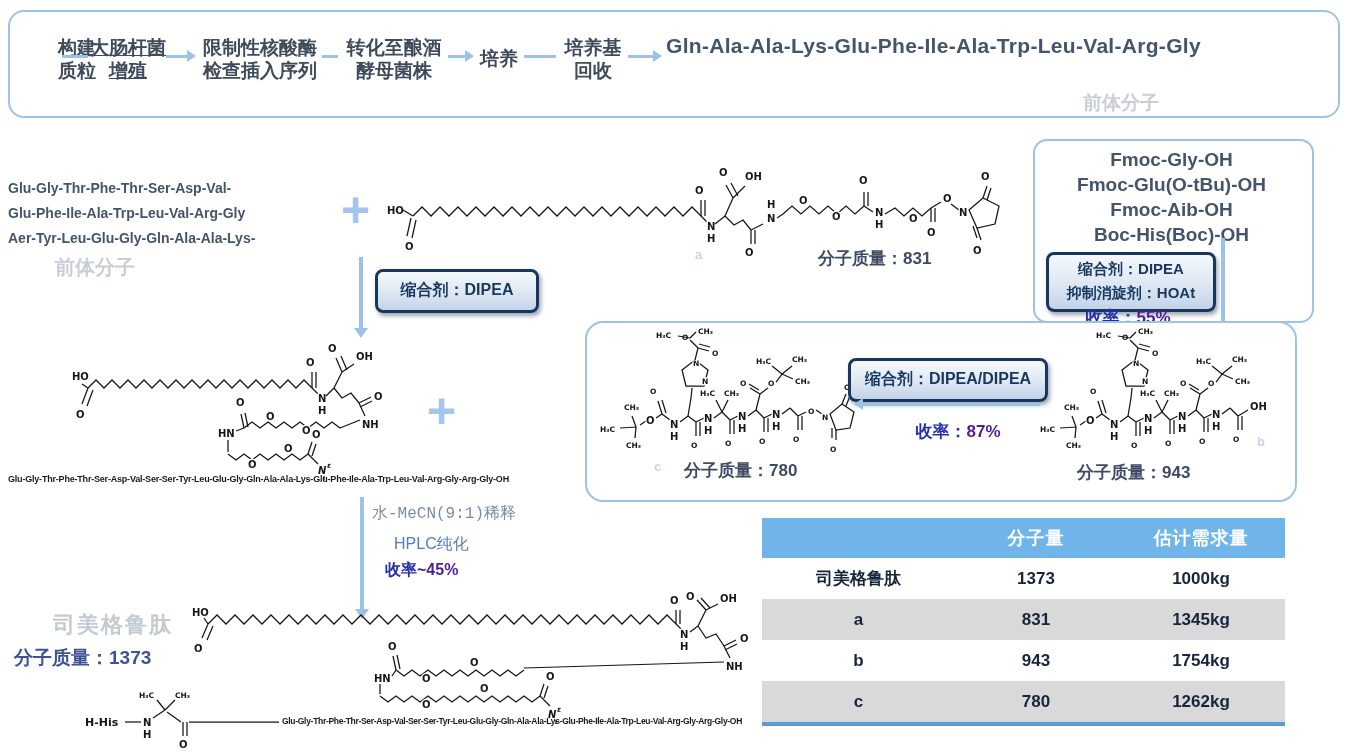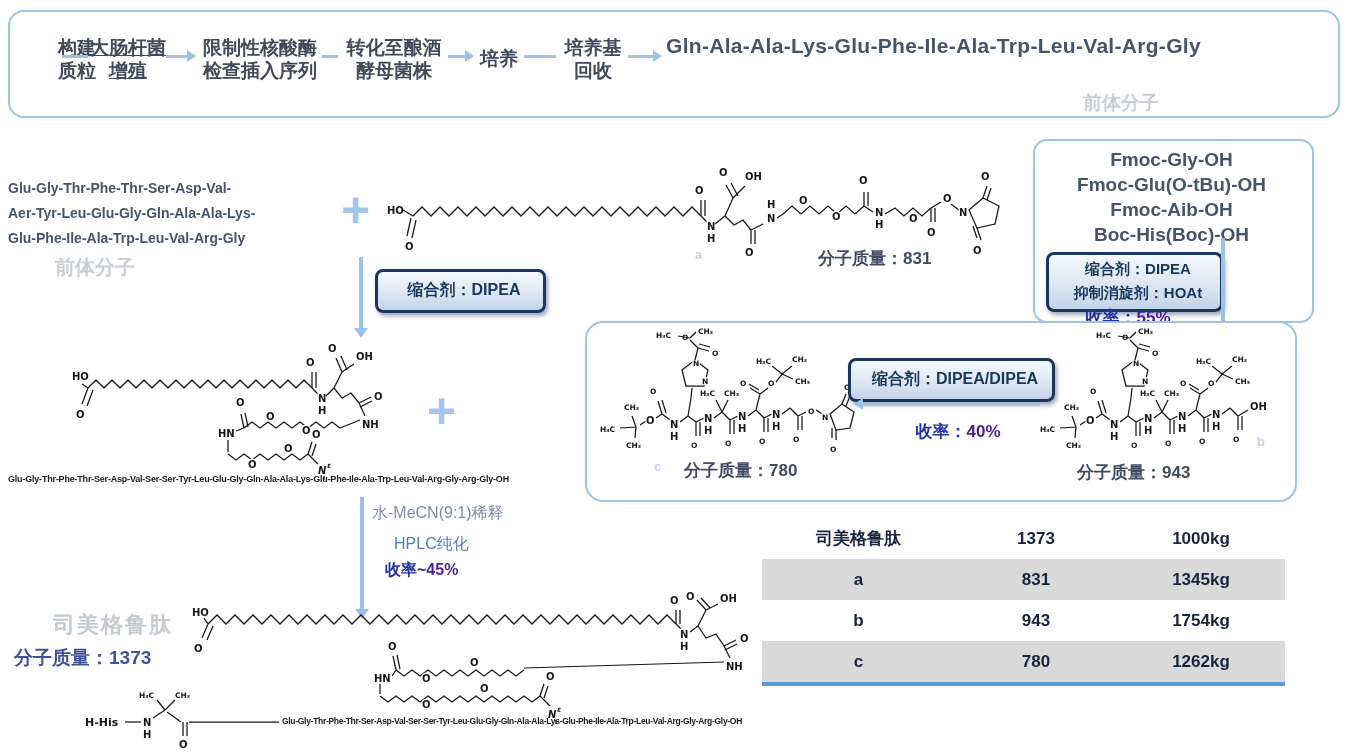--- a/index.html
+++ b/index.html
@@ -20,21 +20,21 @@
   .top-peptide{position:absolute;font-size:21px;font-weight:700;color:#44546A;line-height:27px;letter-spacing:.3px;white-space:nowrap;}
   .gray-cap{position:absolute;color:#C9CED6;font-weight:600;}
   
   .pre-seq{position:absolute;font-size:14px;font-weight:700;color:#44546A;line-height:25px;white-space:nowrap;}
   .plus{position:absolute;font-size:50px;font-weight:700;color:#A5C6EC;line-height:40px;}
   .mw{position:absolute;font-size:17px;font-weight:700;color:#3F4A63;white-space:nowrap;}
   .tag{position:absolute;font-size:13px;color:#C7D4E9;font-weight:600;}
   .fmoc{position:absolute;font-size:19px;font-weight:600;color:#44546A;text-align:center;line-height:25px;white-space:nowrap;}
   .rxbox{position:absolute;border:3px solid #17375E;border-radius:8px;text-align:center;
          background:linear-gradient(180deg,#f4f8fc 0%,#dde7f3 55%,#c3d3e8 100%);
-         color:#17375E;font-weight:700;box-shadow:2px 3px 4px rgba(40,60,90,.45);padding-left:7px;}
+         color:#17375E;font-weight:700;box-shadow:2px 3px 4px rgba(40,60,90,.45);}
   .yield{position:absolute;font-size:17px;font-weight:700;white-space:nowrap;text-align:center;}
   .yield .lab{color:#2430A6;} .yield .val{color:#4c1d95;}
   .proc1{position:absolute;font-size:16px;color:#7B8CA8;white-space:nowrap;}
   .proc2{position:absolute;font-size:16px;color:#4F7DBF;white-space:nowrap;}
   .seq-small{position:absolute;font-size:9px;font-weight:700;color:#1a1a1a;letter-spacing:-0.2px;white-space:nowrap;}
   .seq-small2{position:absolute;font-size:8.5px;font-weight:700;color:#1a1a1a;letter-spacing:-0.3px;white-space:nowrap;}
   .prod-name{position:absolute;font-size:22px;font-weight:700;color:#C4CAD2;letter-spacing:2px;}
   .prod-mw{position:absolute;font-size:19px;font-weight:700;color:#3D5396;white-space:nowrap;}
   
   .tbl{position:absolute;left:762px;top:518px;width:523px;border-bottom:4px solid #5B9BD5;}
@@ -93,22 +93,22 @@
   </div>
   <div class="hline head" style="left:628px;top:55px;width:26px;"></div>
 
   <div class="top-peptide" style="left:666px;top:32px;">
     <div>Gln-Ala-Ala-Lys-Glu-Phe-Ile-Ala-Trp-Leu-Val-Arg-Gly</div>
   </div>
   <div class="gray-cap" style="left:1083px;top:90px;font-size:19px;">前体分子</div>
 
   <div class="pre-seq" style="left:8px;top:176px;">
     <div>Glu-Gly-Thr-Phe-Thr-Ser-Asp-Val-</div>
+    <div>Glu-Phe-Ile-Ala-Trp-Leu-Val-Arg-Gly</div>
     <div>Aer-Tyr-Leu-Glu-Gly-Gln-Ala-Ala-Lys-</div>
-    <div>Glu-Phe-Ile-Ala-Trp-Leu-Val-Arg-Gly</div>
   </div>
   <div class="gray-cap" style="left:55px;top:254px;font-size:20px;">前体分子</div>
 
   <div class="plus" style="left:341px;top:190px;">+</div>
 
   <svg class="chem" style="left:385px;top:158px;" width="630" height="100" viewBox="0 0 630 100">
     <text x="2" y="56">HO</text>
     <path d="M18,52 L28,58 M26,60 L22,78 M31,62 L27,80"></path>
     <text x="20" y="92">O</text>
     <path d="M28,58 l9,-9 l9,9 l9,-9 l9,9 l9,-9 l9,9 l9,-9 l9,9 l9,-9 l9,9 l9,-9 l9,9 l9,-9 l9,9 l9,-9 l9,9 l9,-9 l9,9 l9,-9 l9,9 l9,-9 l9,9 l9,-9 l9,9 l9,-9 l9,9 l9,-9 l9,9 l9,-9 l9,9 l9,-9 l9,9"></path>
@@ -254,21 +254,21 @@
     <path d="M244,76 L248,66 M248,78 L252,68 M238,102 L238,112 M234,100 L234,110"></path>
     <text class="sm" x="246" y="62">O</text>
     <text class="sm" x="232" y="124">O</text>
   </svg>
   <div class="tag" style="left:654px;top:459px;">c</div>
   <div class="mw" style="left:684px;top:459px;"><span>分子质量：</span><span>780</span></div>
 
   <div class="rxbox" style="left:848px;top:358px;width:194px;height:38px;font-size:16px;line-height:36px;">缩合剂：DIPEA/DIPEA</div>
   <div class="hline headleft" style="left:862px;top:403px;width:178px;"></div>
   <div class="yield" style="left:893px;top:420px;width:130px;">
-    <span class="lab">收率：</span><span class="val">40%</span>
+    <span class="lab">收率：</span><span class="val">87%</span>
   </div>
 
   <svg class="chem" style="left:1038px;top:328px;" width="240" height="140" viewBox="0 0 240 140">
     <text class="sm" x="2" y="104">H₃C</text>
     <text class="sm" x="26" y="82">CH₃</text>
     <text class="sm" x="28" y="120">CH₃</text>
     <path d="M22,100 L38,99 M38,99 L34,88 M38,99 L37,110 M42,97 L48,93"></path>
     <text x="48" y="96">O</text>
     <path d="M58,90 L64,86 M64,86 L60,73 M68,85 L64,72 M64,86 L72,92"></path>
     <text class="sm" x="52" y="66">O</text>
@@ -307,21 +307,21 @@
     <text x="174" y="90">N</text>
     <text x="174" y="102">H</text>
     <path d="M184,86 L192,80 M192,80 L200,88 M200,88 L200,102 M204,88 L204,102 M200,88 L210,82"></path>
     <text class="sm" x="195" y="114">O</text>
     <text x="212" y="82">OH</text>
   </svg>
   <div class="tag" style="left:1257px;top:434px;">b</div>
   <div class="mw" style="left:1077px;top:461px;"><span>分子质量：</span><span>943</span></div>
 
   <div class="vline" style="left:360px;top:497px;height:113px;"></div>
-  <div class="proc1" style="left:372px;top:503px;">水-MeCN(9:1)稀释</div>
+  <div class="proc1" style="left:372px;top:503px;font-family:Liberation Mono, monospace;">水-MeCN(9:1)稀释</div>
   <div class="proc2" style="left:394px;top:534px;">HPLC纯化</div>
   <div class="yield" style="left:385px;top:560px;font-size:16px;">
     <span class="lab">收率</span><span class="val">~45%</span>
   </div>
 
   <div class="prod-name" style="left:53px;top:610px;">司美格鲁肽</div>
   <div class="prod-mw" style="left:14px;top:645px;"><span>分子质量：</span><span>1373</span></div>
 
   <svg class="chem" style="left:80px;top:590px;" width="700" height="140" viewBox="0 0 700 140">
     <text x="112" y="26">HO</text>
@@ -362,20 +362,25 @@
     <text x="58" y="50">H</text>
     <path d="M68,30 L80,22 M80,22 L72,12 M80,22 L90,12 M82,24 L96,34"></path>
     <text class="sm" x="54" y="10">H₃C</text>
     <text class="sm" x="90" y="10">CH₃</text>
     <path d="M98,34 L98,48 M102,34 L102,48 M104,34 L194,34"></path>
     <text x="94" y="60">O</text>
   </svg>
   <div class="seq-small2" style="left:282px;top:716px;">Glu-Gly-Thr-Phe-Thr-Ser-Asp-Val-Ser-Ser-Tyr-Leu-Glu-Gly-Gln-Ala-Ala-Lys-Glu-Phe-Ile-Ala-Trp-Leu-Val-Arg-Gly-Arg-Gly-OH</div>
 
   <div class="tbl">
+    <div class="trow thead">
+      <div></div>
+      <div>分子量</div>
+      <div>估计需求量</div>
+    </div>
     <div class="trow">
       <div class="tcell">司美格鲁肽</div>
       <div class="tcell">1373</div>
       <div class="tcell">1000kg</div>
     </div>
     <div class="trow rgray">
       <div class="tcell">a</div>
       <div class="tcell">831</div>
       <div class="tcell">1345kg</div>
     </div>

